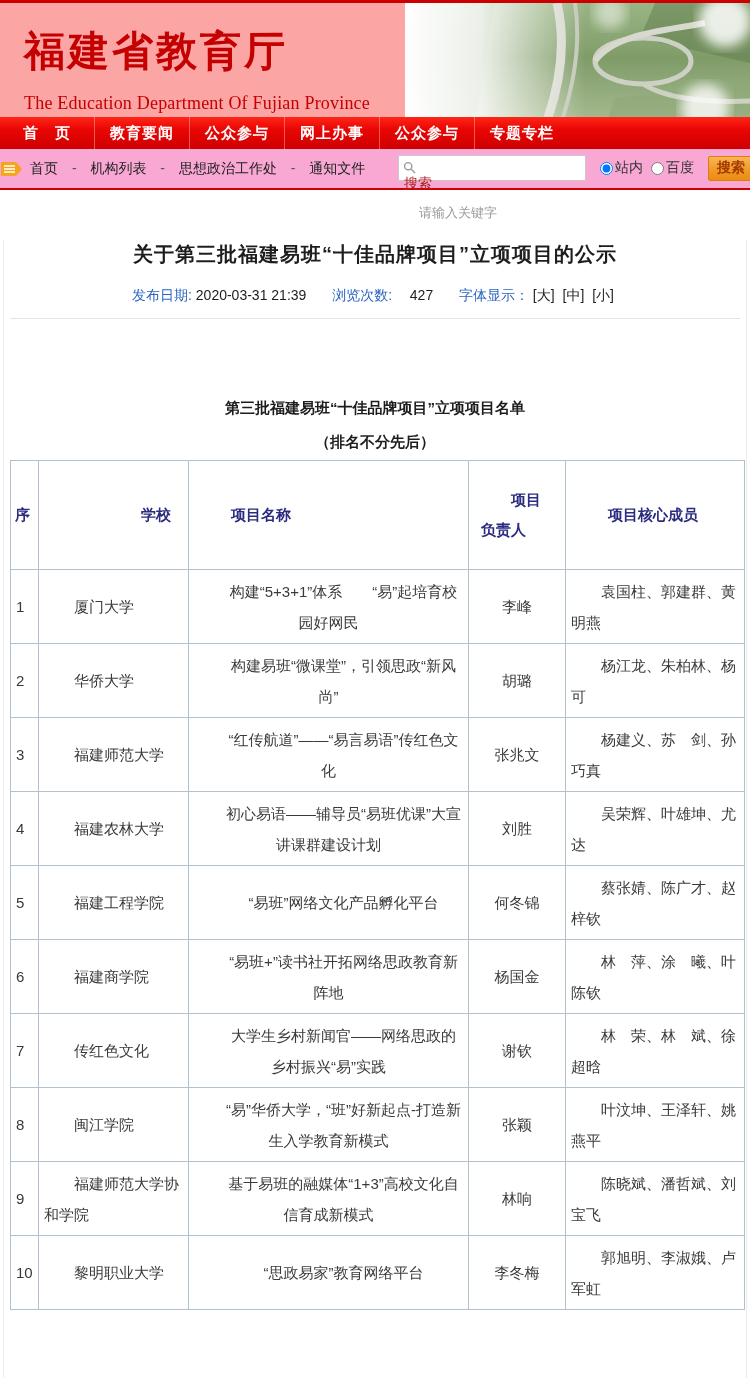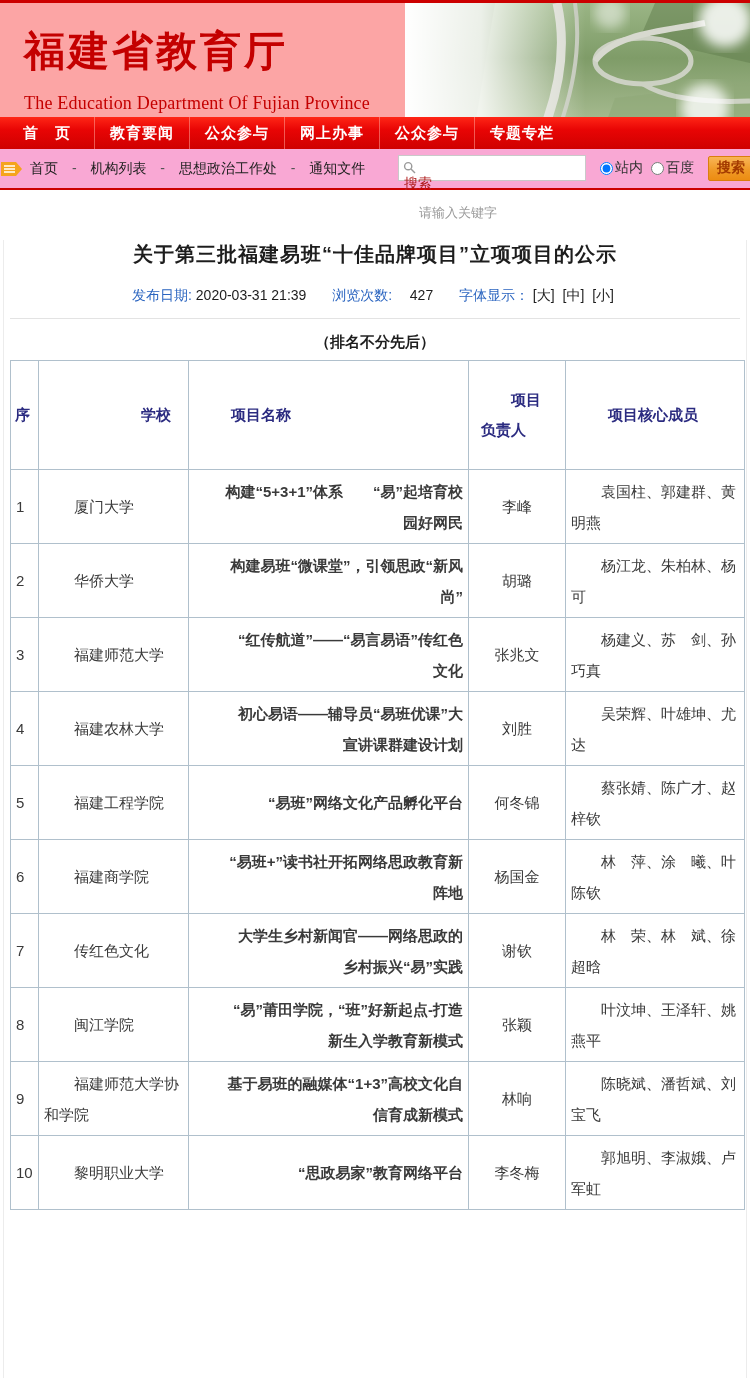--- a/index.html
+++ b/index.html
@@ -89,21 +89,21 @@
     height:104px;color:#2b2b80;font-size:15px;font-weight:bold;
     text-align:left;text-indent:2em;padding:2px 12px;line-height:30px;
   }
   table.projects th.th-no{text-indent:0;padding-left:4px;}
   table.projects th.th-school{text-indent:90px;}
   table.projects td{
     height:69px;font-size:15px;color:#3a3a3a;line-height:31px;padding:2px 5px;
   }
   td.c-no{font-size:14px;text-indent:0;padding-left:4px;}
   td.c-school{text-align:left;text-indent:2em;}
-  td.c-project{text-align:right;text-indent:2em;font-weight:bold;}
+  td.c-project{text-align:center;text-indent:2em;}
   td.c-leader{text-align:center;text-indent:0;}
   td.c-members{text-align:left;text-indent:2em;}
 </style>
 </head>
 <body>
 
 <div class="top-strip"></div>
 
 <div class="site-header">
   <svg class="header-photo" viewBox="0 0 345 123" aria-hidden="true">
@@ -200,20 +200,21 @@
     <span class="sep" style="width:10px"></span>
     <span>427</span>
     <span class="sep"></span>
     <span class="lbl">字体显示：</span>
     <span class="fsz">[大]</span>
     <span class="fsz">[中]</span>
     <span class="fsz">[小]</span>
   </div>
 
 
+  <div class="list-title">第三批福建易班“十佳品牌项目”立项项目名单</div>
   <div class="list-subtitle">（排名不分先后）</div>
 
   <table class="projects">
     <colgroup>
       <col style="width:28px">
         <col style="width:150px">
         <col style="width:280px">
       <col style="width:97px">
         <col style="width:179px">
     </colgroup>
@@ -272,21 +273,21 @@
       <tr>
         <td class="c-no">7</td>
         <td class="c-school">传红色文化</td>
         <td class="c-project">大学生乡村新闻官——网络思政的乡村振兴“易”实践</td>
         <td class="c-leader">谢钦</td>
         <td class="c-members">林　荣、林　斌、徐超晗</td>
       </tr>
       <tr>
         <td class="c-no">8</td>
         <td class="c-school">闽江学院</td>
-        <td class="c-project">“易”莆田学院，“班”好新起点-打造新生入学教育新模式</td>
+        <td class="c-project">“易”华侨大学，“班”好新起点-打造新生入学教育新模式</td>
         <td class="c-leader">张颖</td>
         <td class="c-members">叶汶坤、王泽轩、姚燕平</td>
       </tr>
       <tr>
         <td class="c-no">9</td>
         <td class="c-school">福建师范大学协和学院</td>
         <td class="c-project">基于易班的融媒体“1+3”高校文化自信育成新模式</td>
         <td class="c-leader">林响</td>
         <td class="c-members">陈晓斌、潘哲斌、刘宝飞</td>
       </tr>

